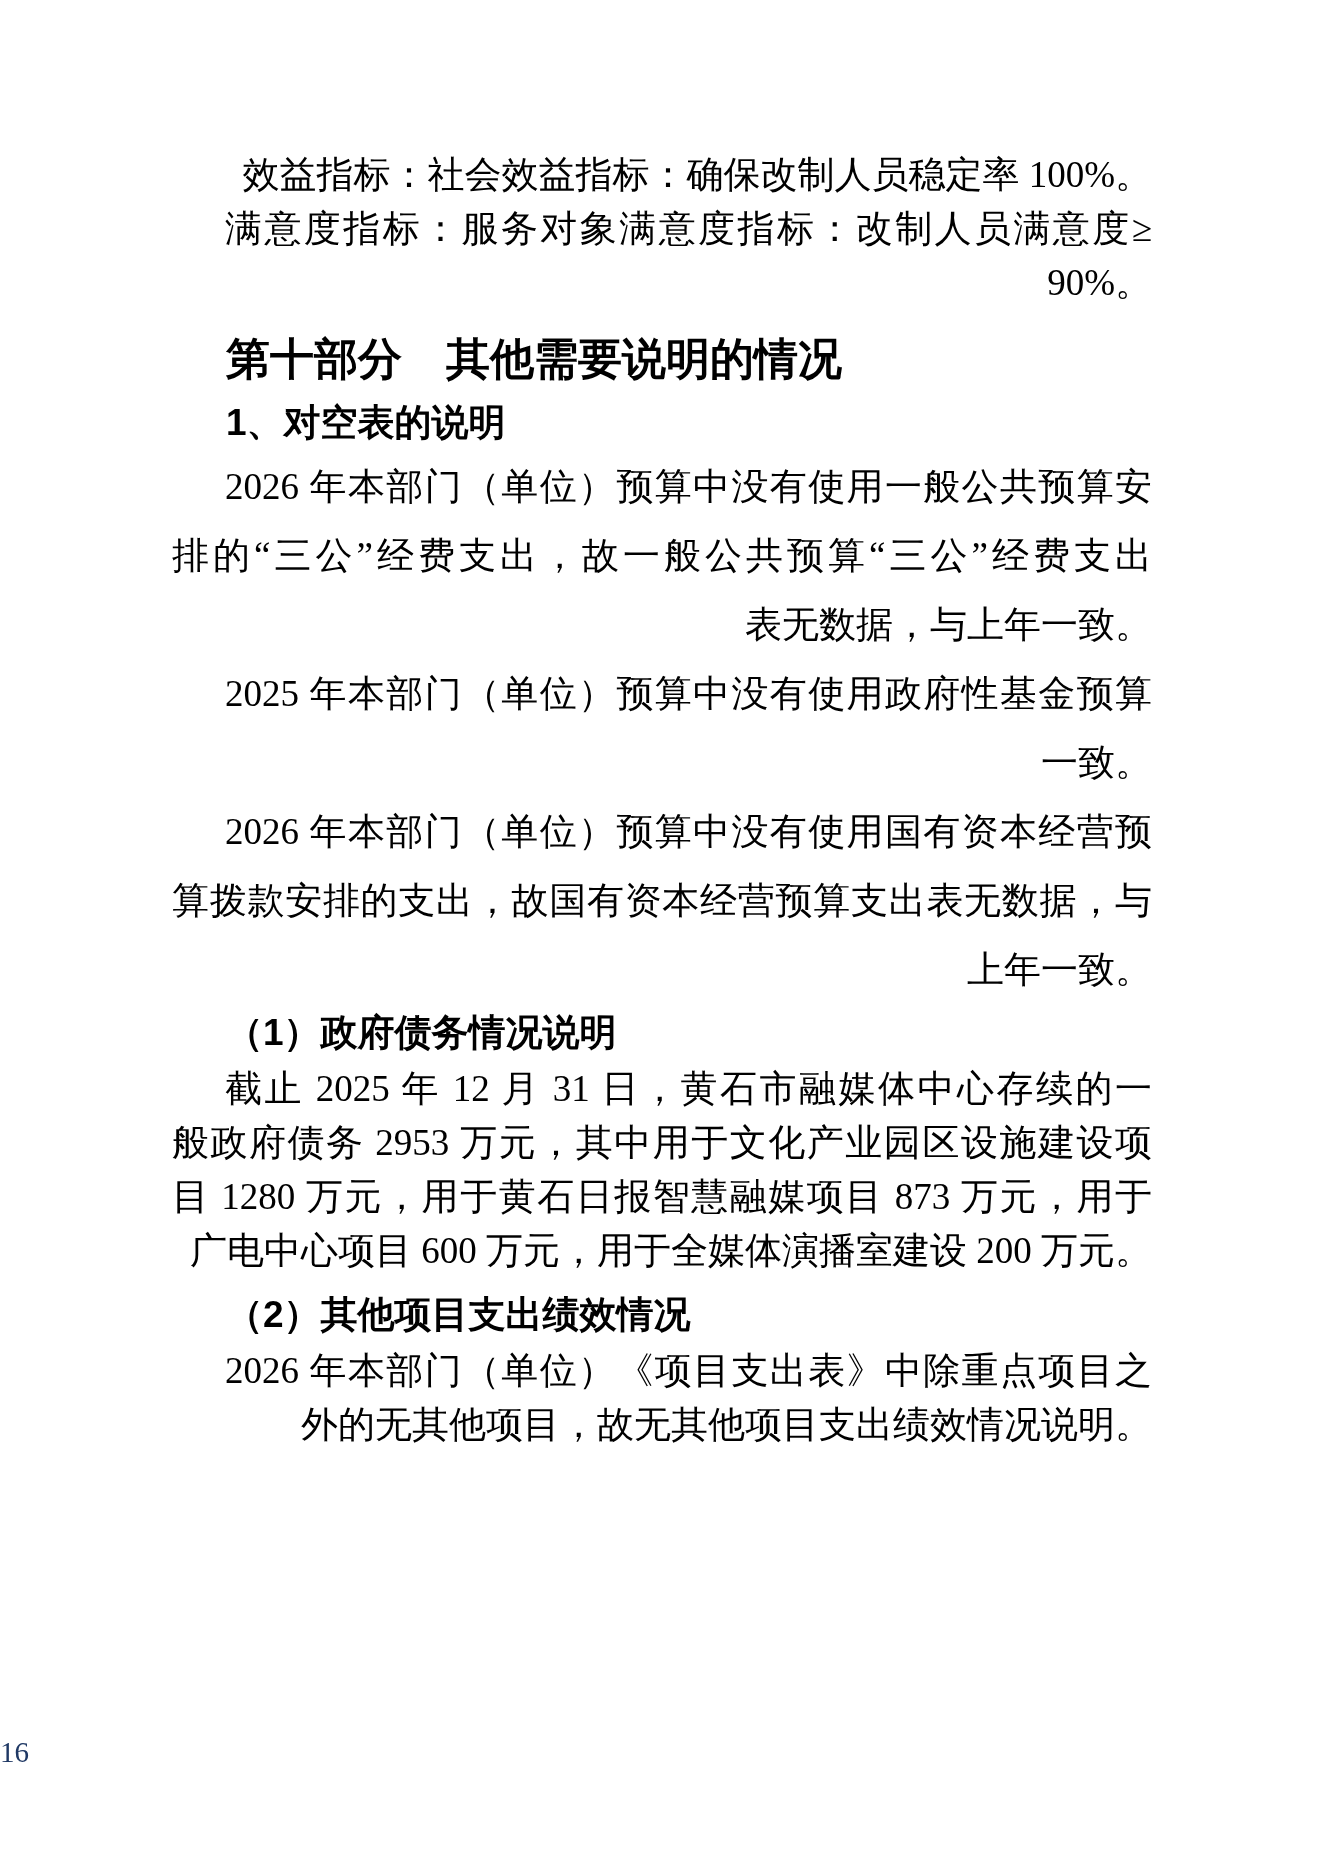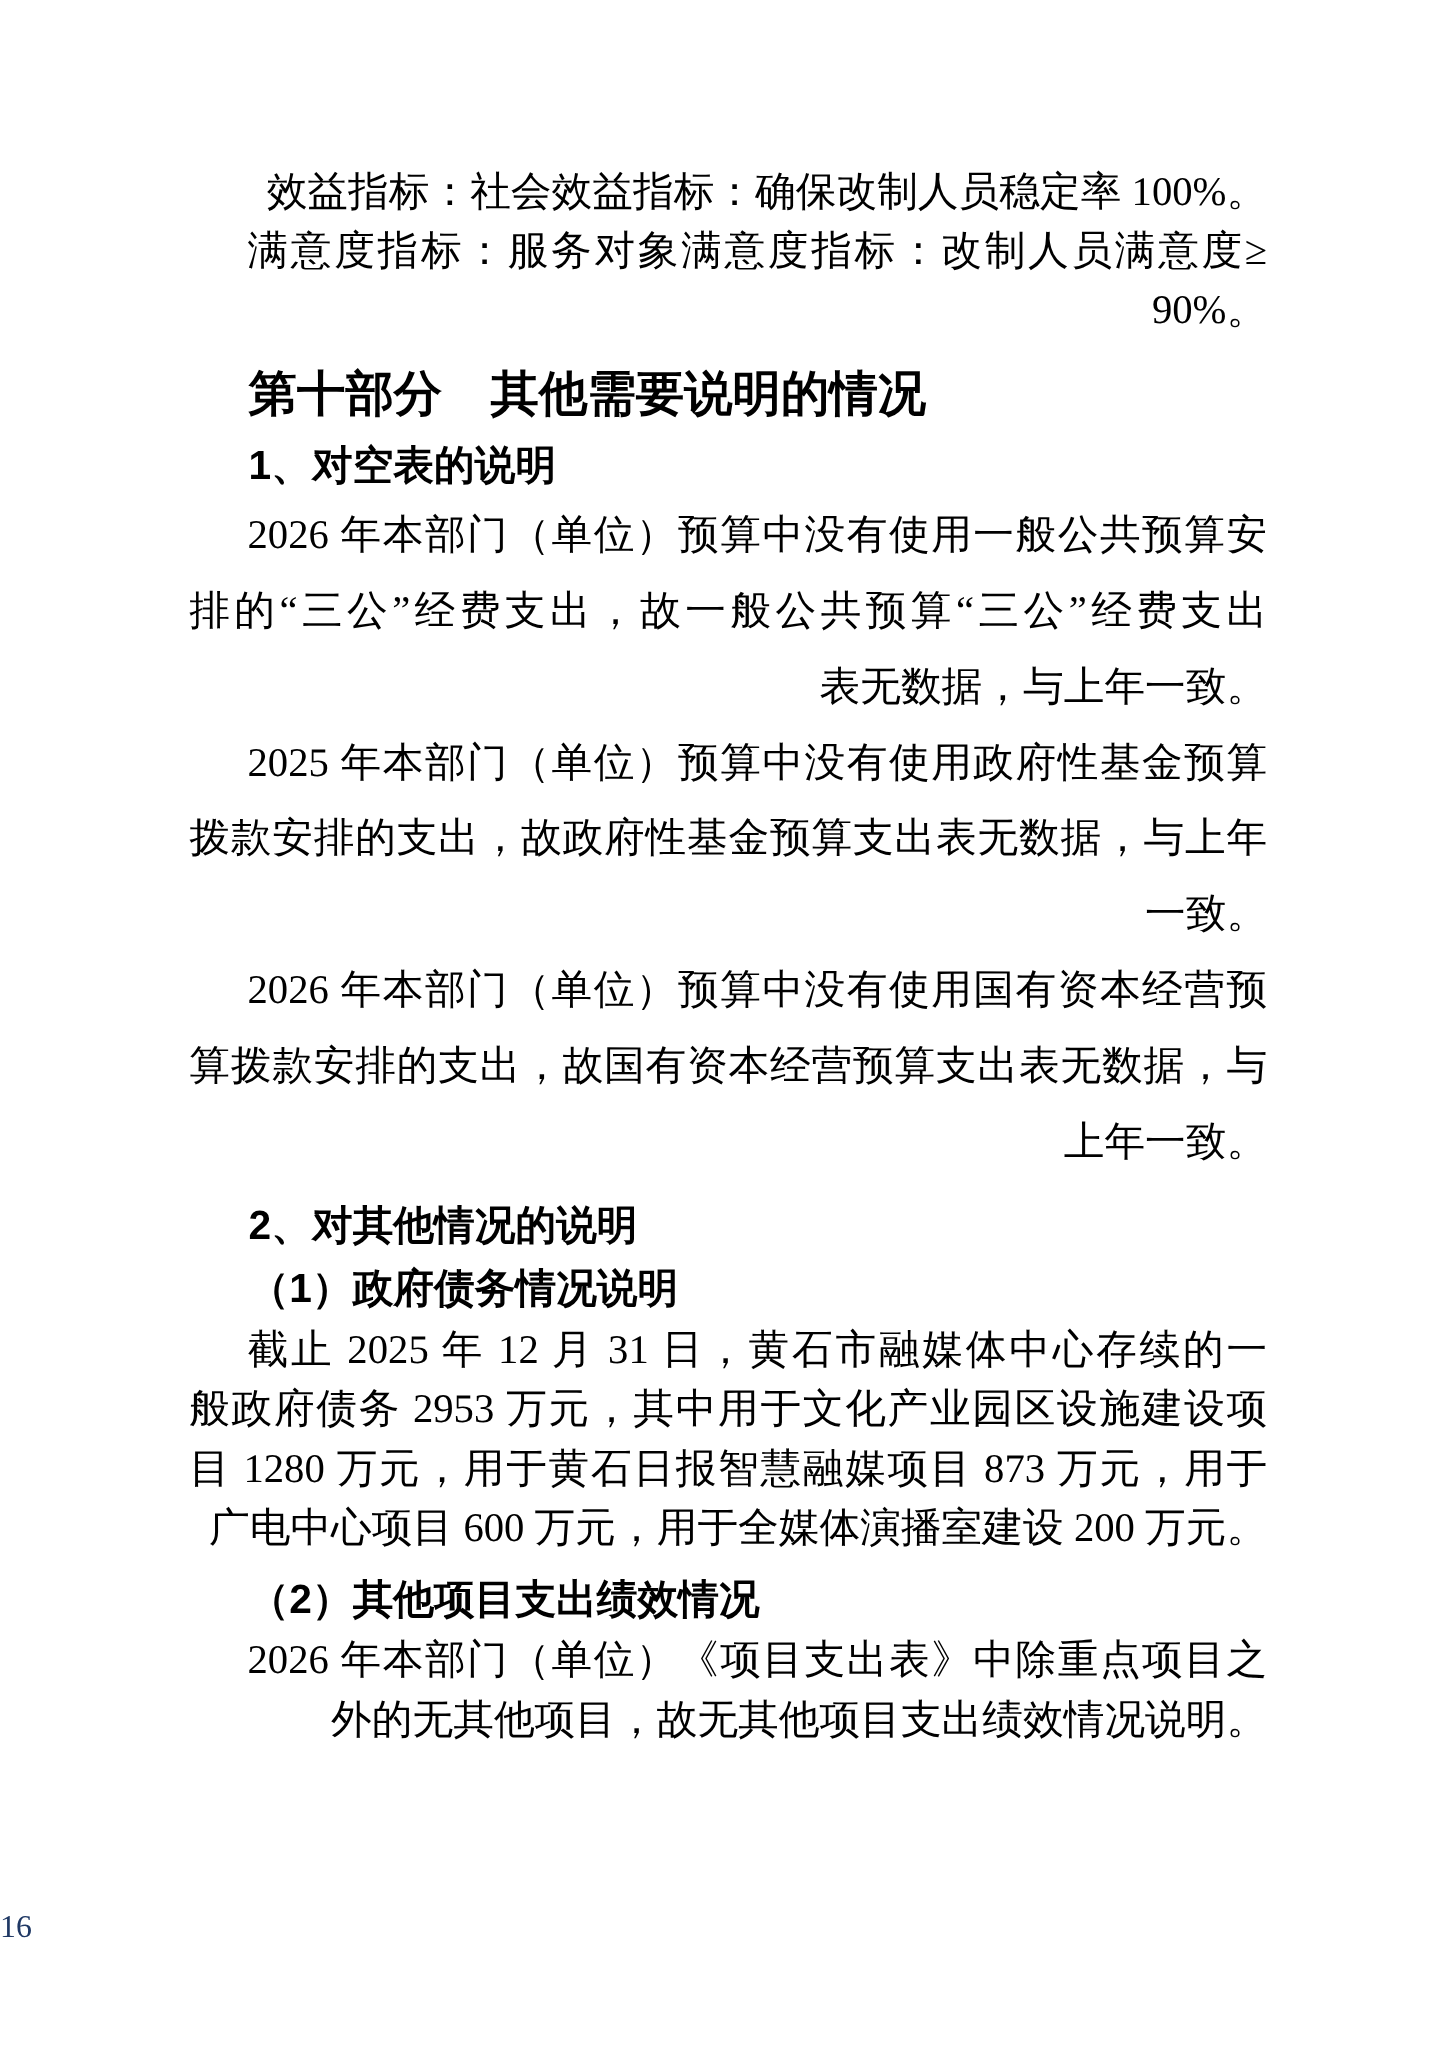--- a/index.html
+++ b/index.html
@@ -68,31 +68,29 @@
   <div class="h-sub mt6">1、对空表的说明</div>
 
   <div class="wide">
     <div class="line indent jl">2026 年本部门（单位）预算中没有使用一般公共预算安</div>
     <div class="line jl">排的“三公”经费支出，故一般公共预算“三公”经费支出</div>
     <div class="line">表无数据，与上年一致。</div>
   </div>
 
   <div class="wide">
     <div class="line indent jl">2025 年本部门（单位）预算中没有使用政府性基金预算</div>
-    <div class="line jl">拨款安排的支出，故政府性基金预算支出表无数据，与上年</div>
     <div class="line">一致。</div>
   </div>
 
   <div class="wide">
     <div class="line indent jl">2026 年本部门（单位）预算中没有使用国有资本经营预</div>
     <div class="line jl">算拨款安排的支出，故国有资本经营预算支出表无数据，与</div>
     <div class="line">上年一致。</div>
   </div>
 
-  <div class="h-sub mt12">2、对其他情况的说明</div>
 
   <div class="h-sub">（1）政府债务情况说明</div>
 
   <div class="tight">
     <div class="line indent jl">截止 2025 年 12 月 31 日，黄石市融媒体中心存续的一</div>
     <div class="line jl">般政府债务 2953 万元，其中用于文化产业园区设施建设项</div>
     <div class="line jl">目 1280 万元，用于黄石日报智慧融媒项目 873 万元，用于</div>
     <div class="line">广电中心项目 600 万元，用于全媒体演播室建设 200 万元。</div>
   </div>
 

